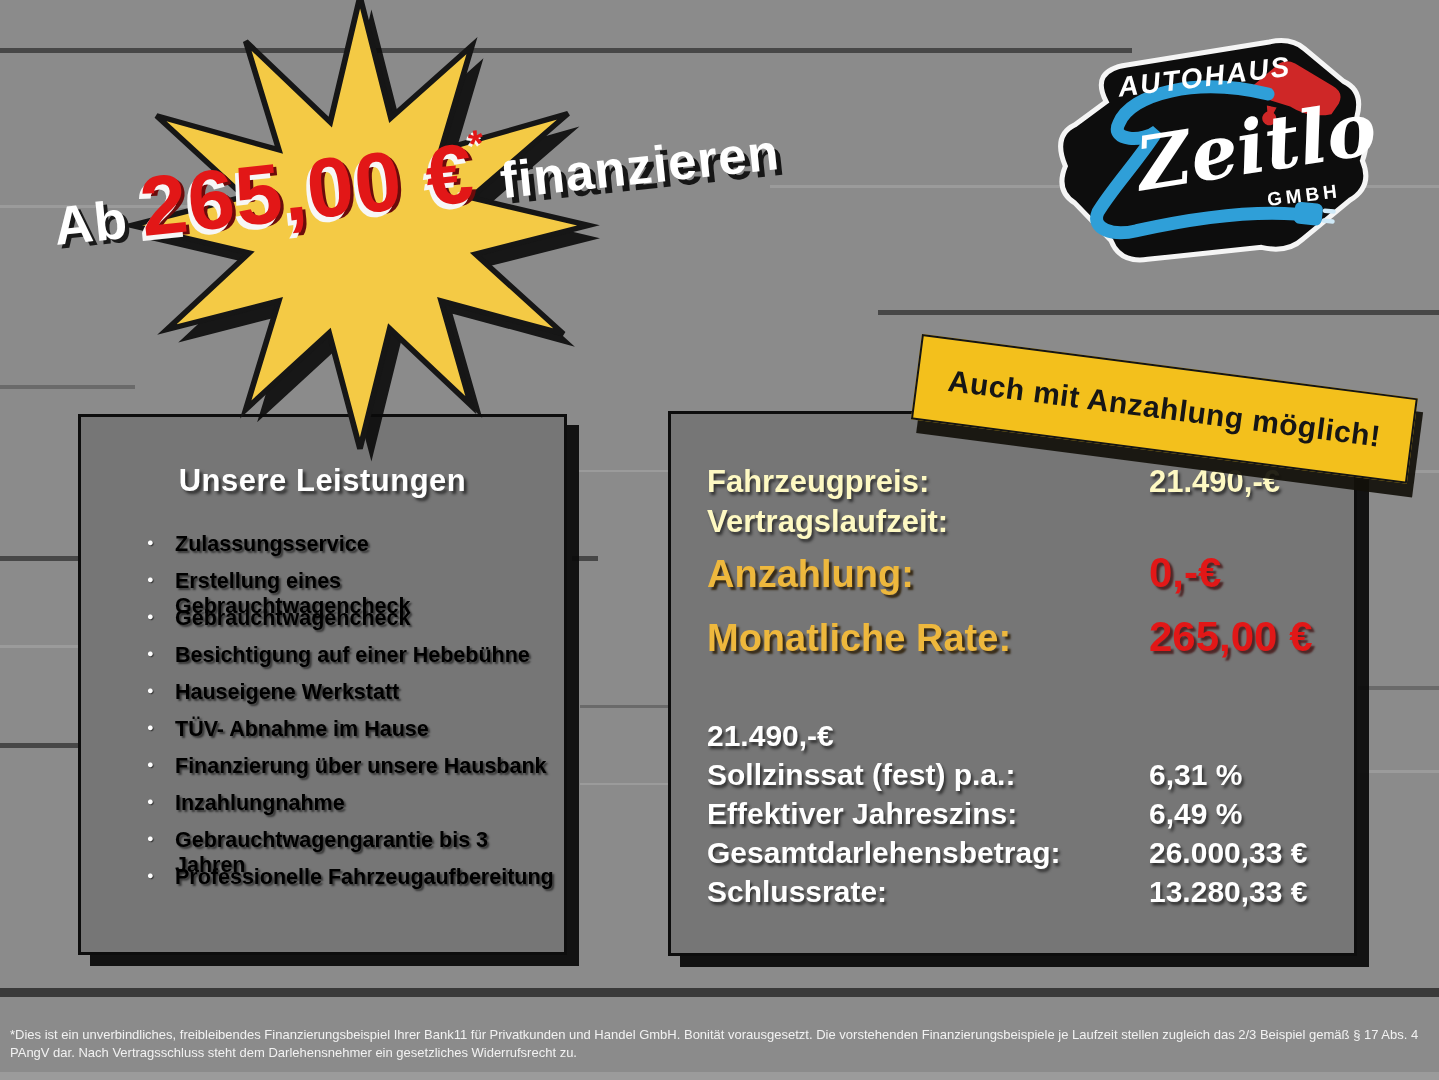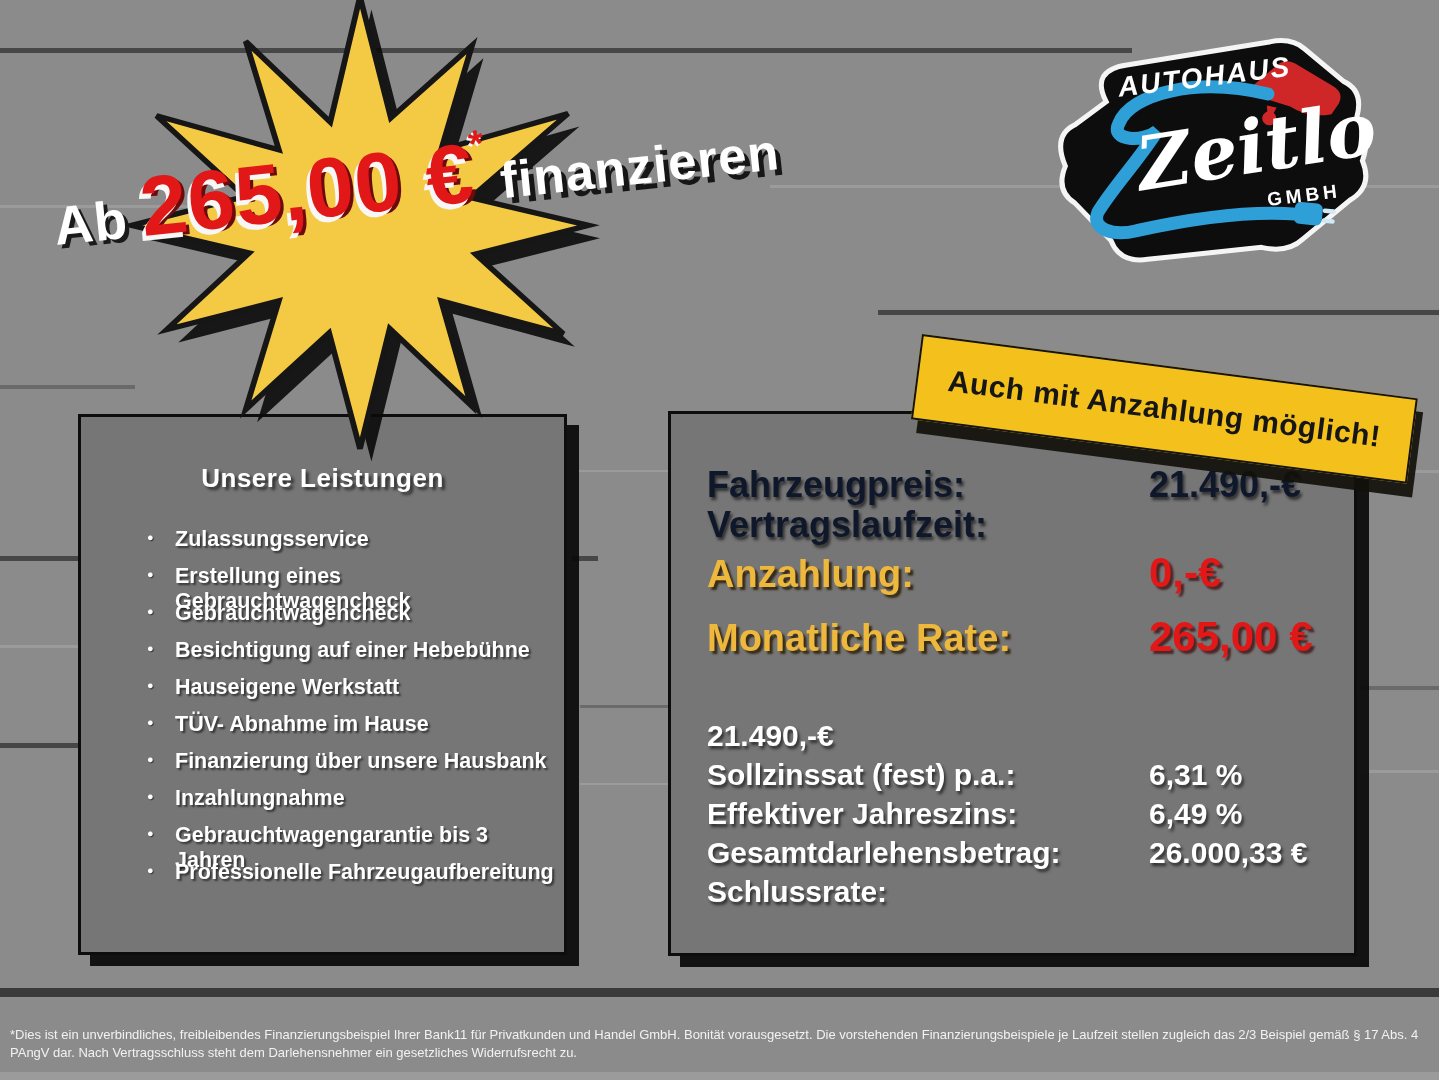--- a/index.html
+++ b/index.html
@@ -56,41 +56,41 @@
   .panel-box {
     position:absolute; top:414px; height:541px; z-index:2;
     background:#767676; border:3px solid #0d0d0d;
     box-shadow:12px 11px 0 rgba(12,12,12,0.95);
   }
   #services-box { left:78px;  width:489px; }
   #finance-box  { left:668px; top:411px; width:689px; height:545px; }
 
   #services-title {
     margin-top:46px; text-align:center;
-    color:#ffffff; font-size:26px; font-weight:bold; letter-spacing:0.5px;
+    color:#ffffff; font-size:31px; font-weight:bold; letter-spacing:0.5px;
     text-shadow:3px 3px 3px rgba(10,10,10,0.65);
   }
   #services-list { list-style:none; margin-top:33px; padding-left:44px; }
   #services-list li {
     position:relative; padding-left:50px; height:37px;
-    color:#ffffff; font-size:21.5px; font-weight:bold;
+    color:#000000; font-size:21.5px; font-weight:bold;
     text-shadow:2px 2px 2px rgba(10,10,10,0.6);
   }
   #services-list li::before {
     content:"●"; position:absolute; left:22px; top:4px;
     font-size:11px; color:#ffffff; text-shadow:1px 1px 1px rgba(10,10,10,0.6);
   }
 
   #finance-box .rows { padding:50px 0 0 36px; }
   .fin-row { display:grid; grid-template-columns:442px auto; align-items:baseline; }
   .fin-row .fl, .fin-row .fv {
     font-weight:bold; text-shadow:2px 3px 3px rgba(10,10,10,0.65);
   }
   .fin-row.small { height:40px; }
-  .fin-row.small .fl, .fin-row.small .fv { color:#0f172a; font-size:36px; }
+  .fin-row.small .fl, .fin-row.small .fv { color:#fef9c3; font-size:31px; }
   .fin-row.accent { height:59px; margin-top:5px; }
   .fin-row.accent .fl { color:#eeb83d; font-size:38px; text-shadow:3px 3px 2px rgba(40,25,0,0.8); }
   .fin-row.accent .fv { color:#e21717; font-size:42px; text-shadow:3px 3px 2px rgba(60,5,5,0.7); }
   .fin-row.gap { margin-top:47px; }
   .fin-row.lower { height:39px; }
   .fin-row.lower .fl, .fin-row.lower .fv { color:#ffffff; font-size:30px; }
 
   
   #divider  { position:absolute; left:0; top:988px; width:1439px; height:9px; background:#3a3a3a; z-index:1; }
   #bottom-strip { position:absolute; left:0; top:1072px; width:1439px; height:8px; background:#9b9b9b; z-index:1; }
@@ -206,19 +206,20 @@
       <div class="fin-row lower">
         <span class="fl">Effektiver Jahreszins:</span>
         <span class="fv">6,49 %</span>
       </div>
       <div class="fin-row lower">
         <span class="fl">Gesamtdarlehensbetrag:</span>
         <span class="fv">26.000,33 €</span>
       </div>
       <div class="fin-row lower">
         <span class="fl">Schlussrate:</span>
+        <span class="fv">13.280,33 €</span>
       </div>
     </div>
   </div>
 
   <div id="footer">*Dies ist ein unverbindliches, freibleibendes Finanzierungsbeispiel Ihrer Bank11 für Privatkunden und Handel GmbH. Bonität vorausgesetzt. Die vorstehenden Finanzierungsbeispiele je Laufzeit stellen zugleich das 2/3 Beispiel gemäß § 17 Abs. 4 PAngV dar. Nach Vertragsschluss steht dem Darlehensnehmer ein gesetzliches Widerrufsrecht zu.</div>
 
 </div>
 
 </body></html>

